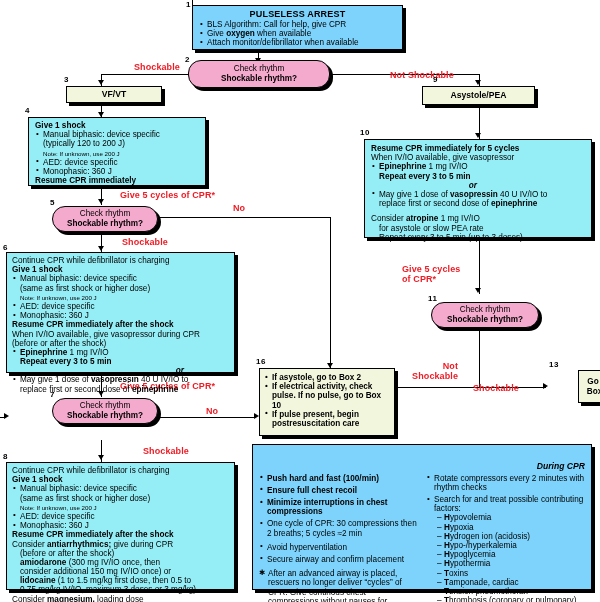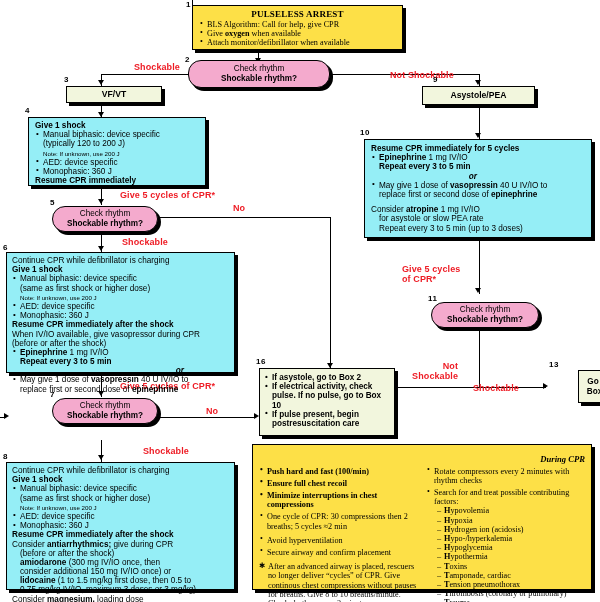--- a/index.html
+++ b/index.html
@@ -15,21 +15,21 @@
   #canvas{position:absolute;left:0;top:0;width:600px;height:602px;}
 
   
   .box{
     position:absolute;
     box-sizing:border-box;
     border:1px solid #000;
     box-shadow:3px 3px 0 #000;
     line-height:1.12;
   }
-  .green{background:#fde047;font-family:Liberation Serif, serif;}
+  .green{background:#7dd3fc;}
   .cyan {background:#95eef6;}
   .ivory{background:#f2f6dd;}
 
   .bnum{
     position:absolute;
     font-size:8px;
     font-weight:bold;
     color:#000;
     letter-spacing:.5px;
   }
@@ -268,20 +268,21 @@
   </div>
 
   <div class="bnum" style="left:433px;top:75px;">9</div>
   <div class="box ivory" style="left:422px;top:86px;width:113px;height:19px;display:flex;align-items:center;justify-content:center;">
     <span class="b" style="font-size:8.6px;">Asystole/PEA</span>
   </div>
 
   <div class="bnum" style="left:360px;top:128px;">10</div>
   <div class="box cyan" style="left:364px;top:139px;width:228px;height:99px;padding:4px 4px 0 6px;">
     <div class="t b">Resume CPR immediately for 5 cycles</div>
+    <div class="t">When IV/IO available, give vasopressor</div>
     <ul class="bl t">
       <li>
         <span class="b">Epinephrine</span><span> 1 mg IV/IO</span><br>
         <span class="b">Repeat every 3 to 5 min</span>
         <div class="b i ctr" style="padding-right:110px;">or</div>
       </li>
       <li>
         <span>May give 1 dose of </span><span class="b">vasopressin</span><span> 40 U IV/IO to</span><br>
         <span>replace first or second dose of </span><span class="b">epinephrine</span>
       </li>
@@ -308,21 +309,21 @@
       <li><span>If pulse present, begin postresuscitation care</span></li>
     </ul>
   </div>
 
   <div class="bnum" style="left:549px;top:360px;">13</div>
   <div class="box ivory" style="left:578px;top:370px;width:40px;height:33px;display:flex;flex-direction:column;align-items:center;justify-content:center;">
     <span class="t b">Go to</span>
     <span class="t b">Box 4</span>
   </div>
 
-  <div class="box green" style="left:252px;top:444px;width:340px;height:146px;padding:10px 6px 0 6px;">
+  <div class="box green" style="left:252px;top:444px;width:340px;height:146px;padding:17px 6px 0 6px;">
     <div class="t b i ctr" style="font-size:8.6px;">During CPR</div>
     <div class="twocol" style="margin-top:2px;">
       <div>
         <ul class="bl t">
           <li class="b" style="margin-bottom:3px;"><span>Push hard and fast (100/min)</span></li>
           <li class="b" style="margin-bottom:3px;"><span>Ensure full chest recoil</span></li>
           <li class="b" style="margin-bottom:3px;"><span>Minimize interruptions in chest compressions</span></li>
           <li style="margin-bottom:5px;"><span>One cycle of CPR: 30 compressions then 2 breaths; 5 cycles ≈2 min</span></li>
           <li style="margin-bottom:3px;"><span>Avoid hyperventilation</span></li>
           <li style="margin-bottom:3px;"><span>Secure airway and confirm placement</span></li>

